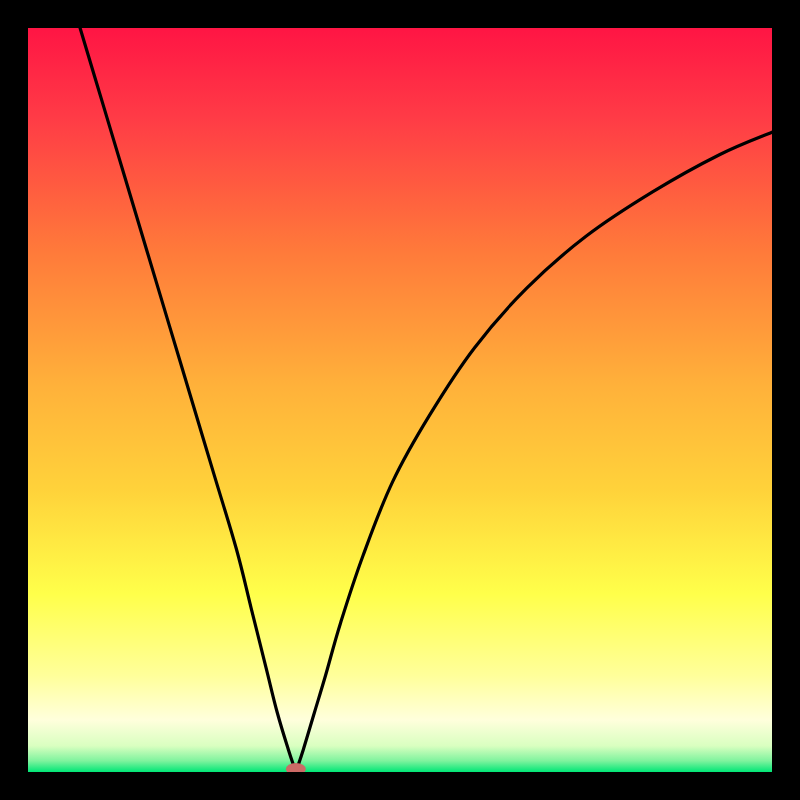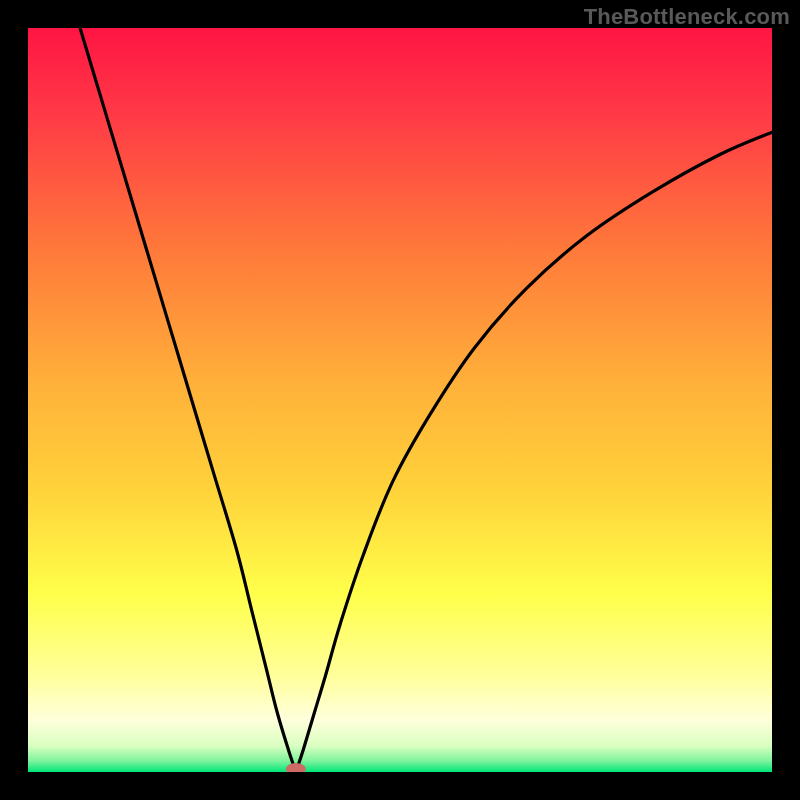--- a/index.html
+++ b/index.html
@@ -38,21 +38,20 @@
   .plot svg {
     display: block;
     width: 744px;
     height: 744px;
   }
 </style>
 </head>
 <body>
 
 <div class="frame">
-  <div class="watermark">TheBottleneck.com</div>
   <div class="plot">
     <svg viewBox="0 0 744 744">
       <defs>
         <linearGradient id="bg-grad" x1="0" y1="0" x2="0" y2="1">
           <stop offset="0%" stop-color="#ff1544"></stop>
           <stop offset="12%" stop-color="#ff3b46"></stop>
           <stop offset="30%" stop-color="#ff7a3a"></stop>
           <stop offset="48%" stop-color="#ffb13a"></stop>
           <stop offset="62%" stop-color="#ffd23a"></stop>
           <stop offset="76%" stop-color="#ffff4a"></stop>

